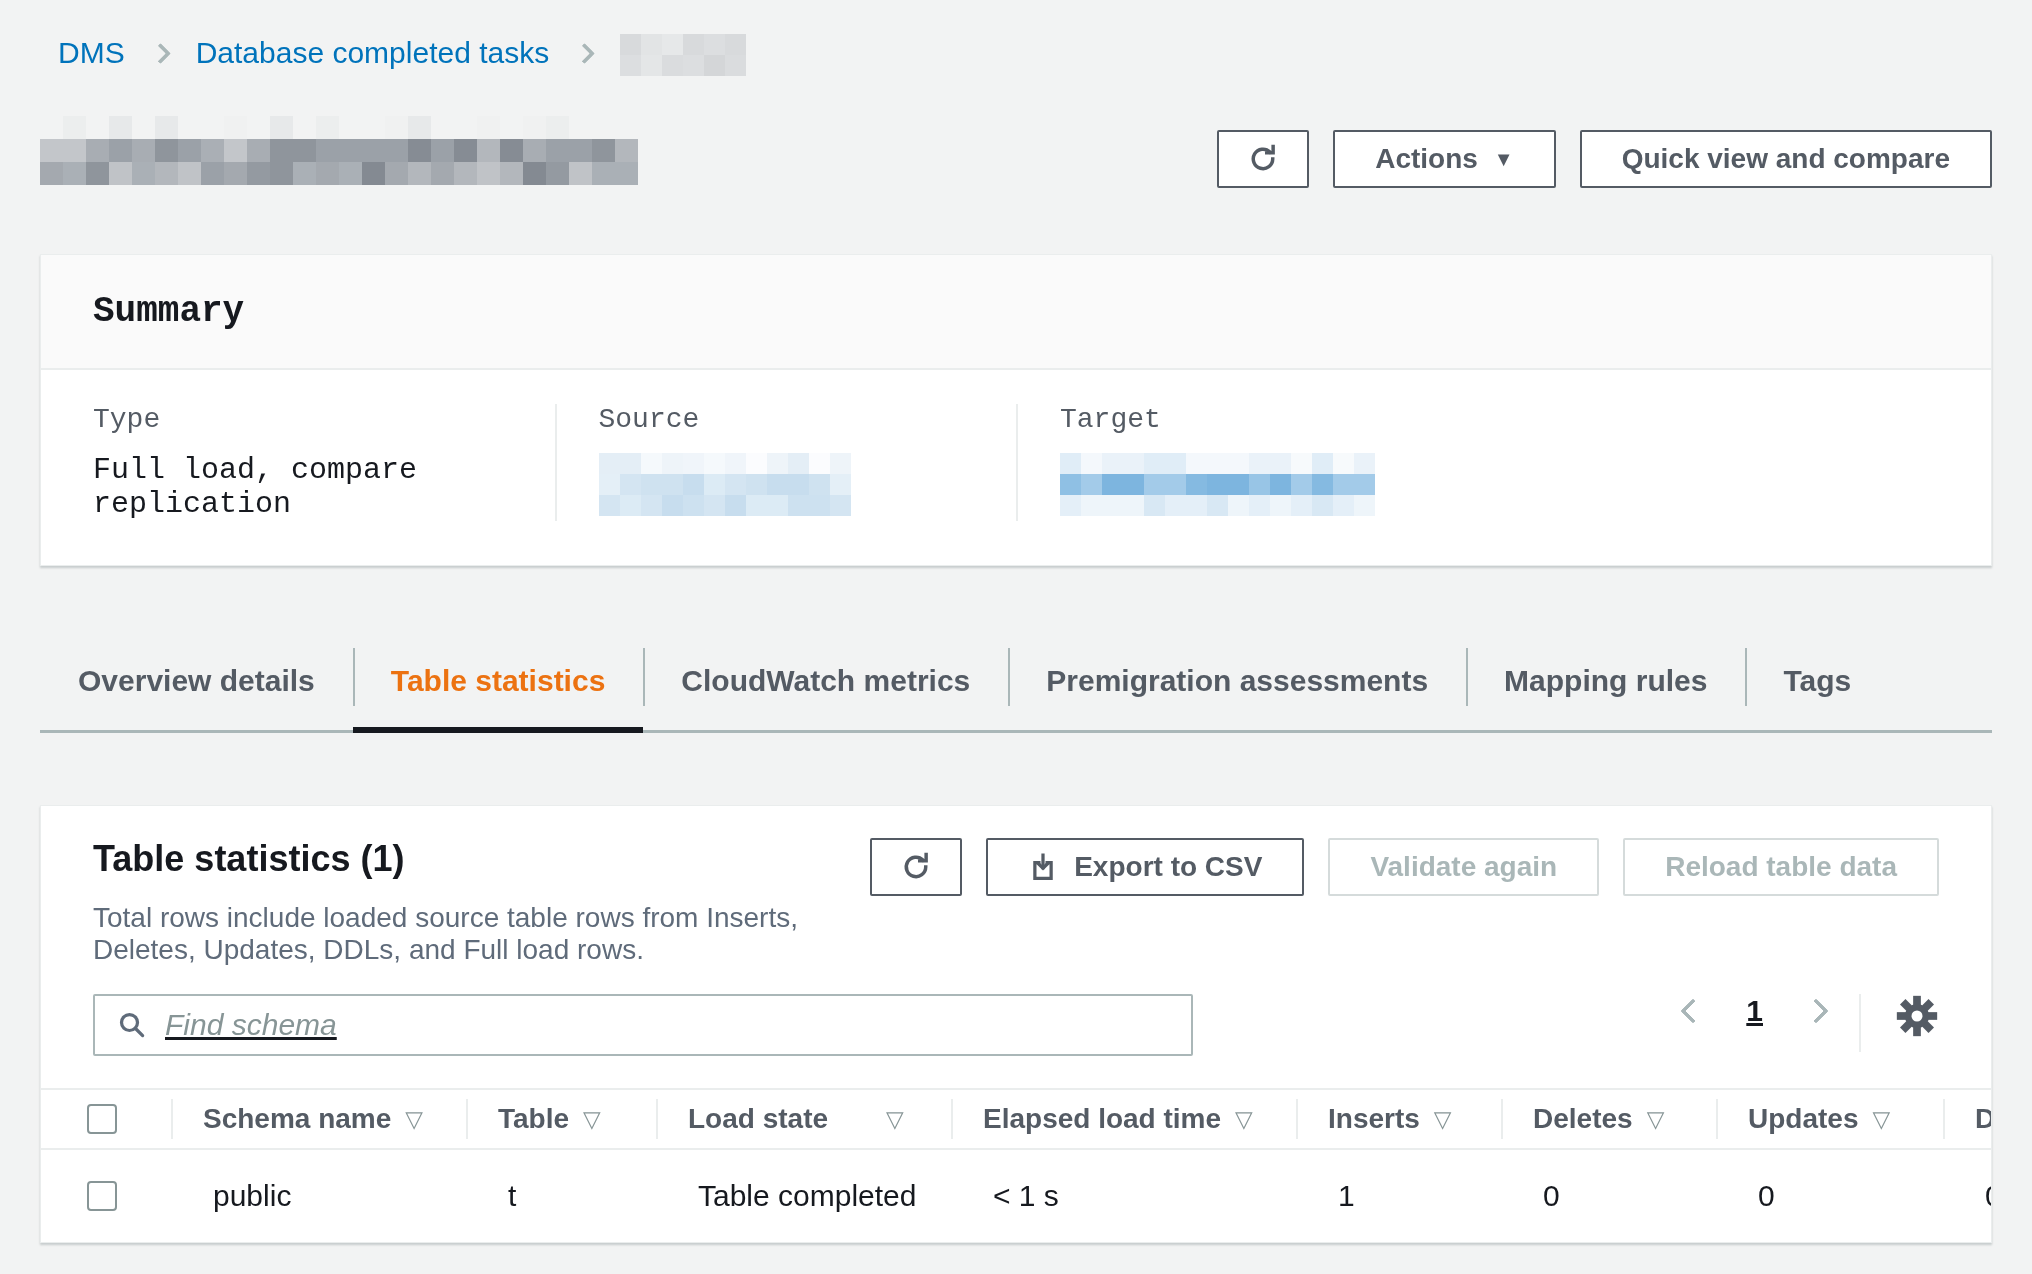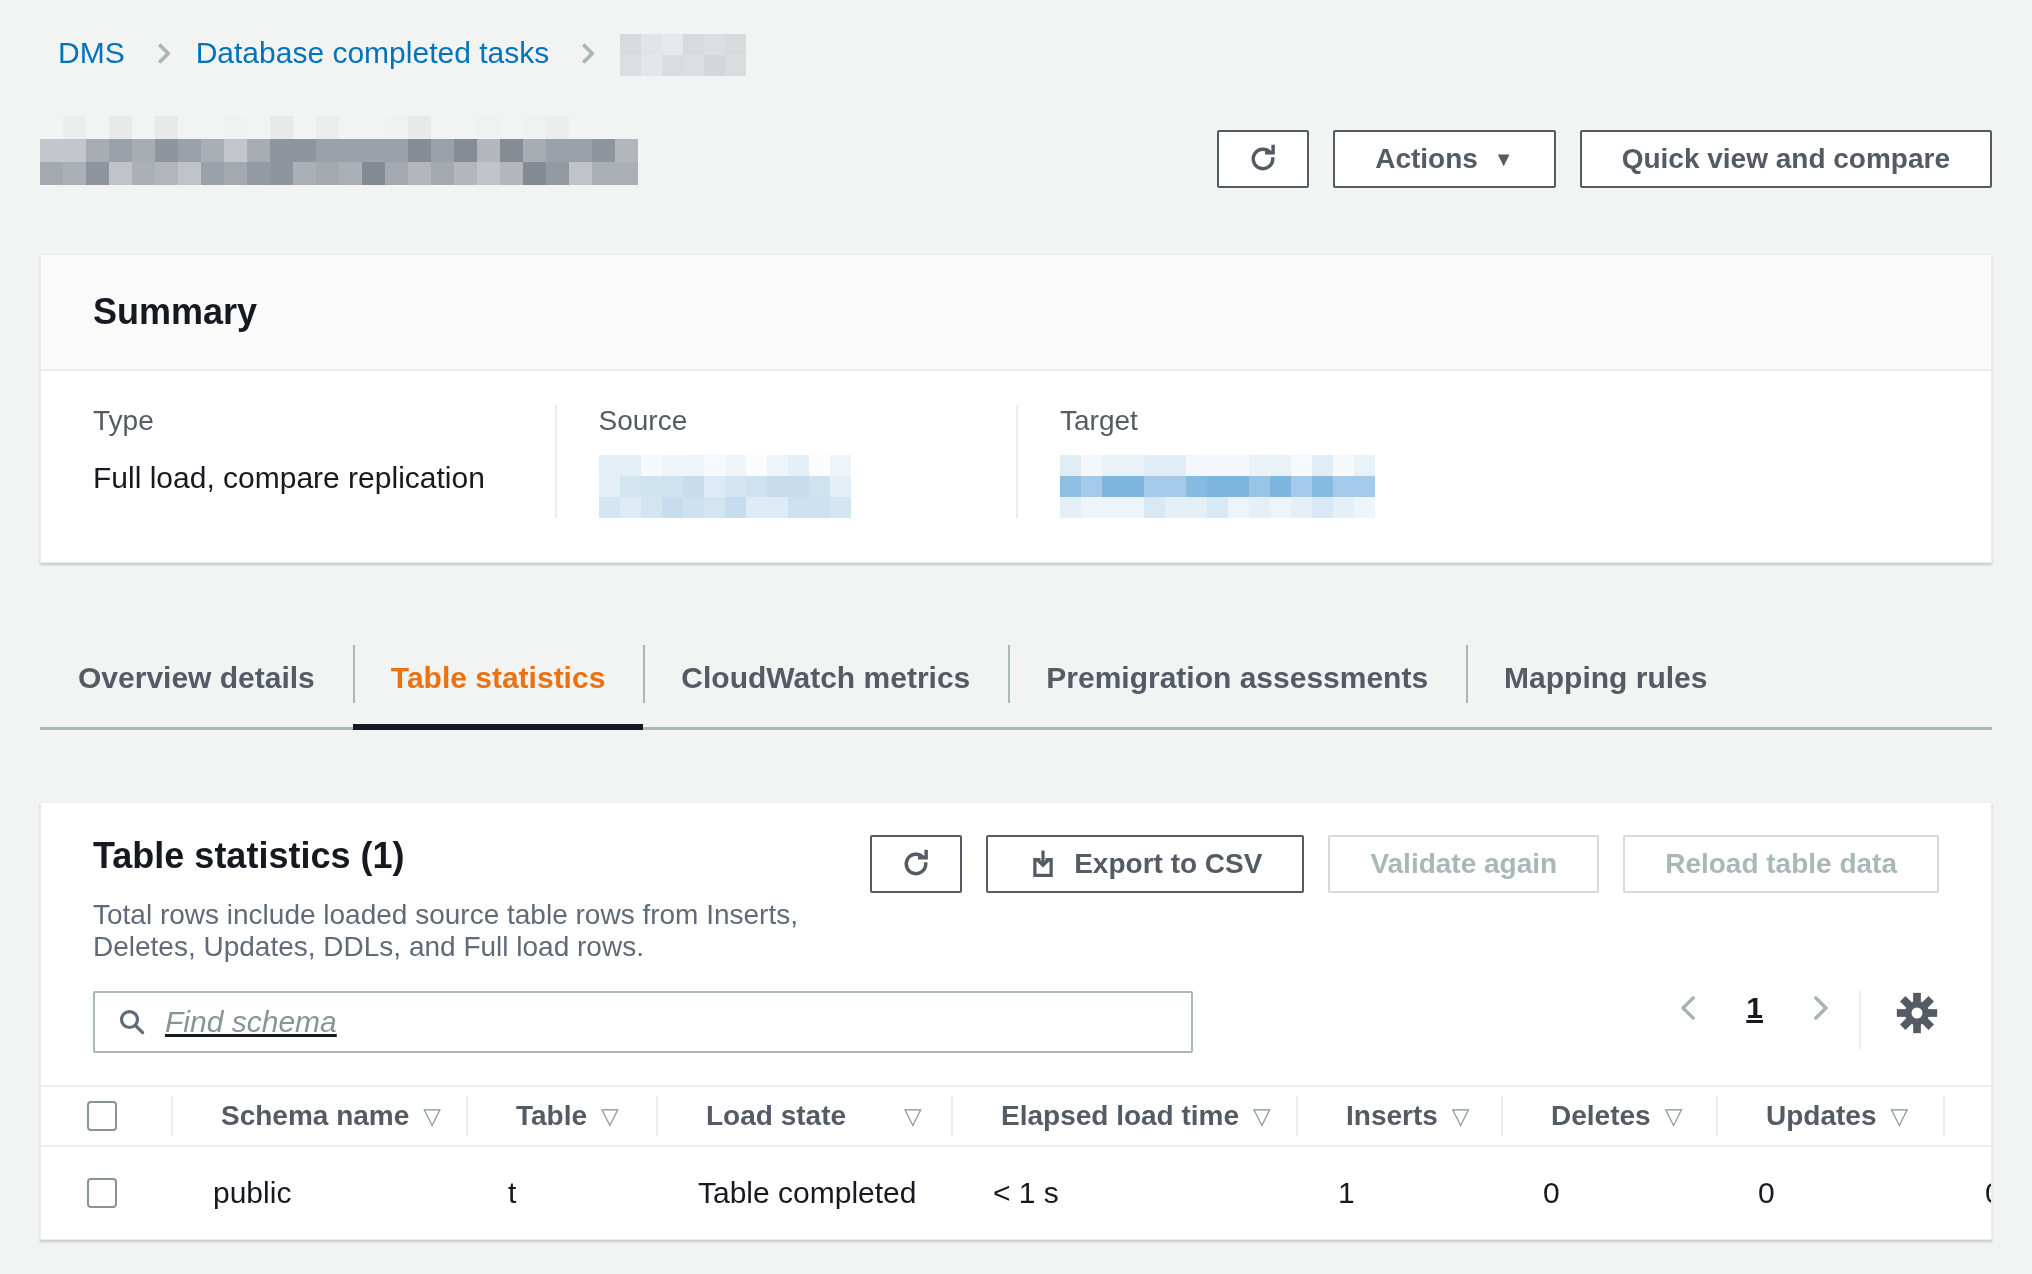--- a/index.html
+++ b/index.html
@@ -29,21 +29,21 @@
   }
   .btn.icon-only { width:92px; padding:0; justify-content:center; }
   .btn.disabled { border-color:#d5dbdb; color:#aab7b8; cursor:default; }
   .caret { font-size:20px; line-height:1; }
 
   
   .card {
     background:#fff; border:1px solid #eaeded;
     box-shadow:0 2px 2px rgba(0,28,36,.18);
   }
-  .summary-card { margin-top:66px; }
+  .summary-card { margin-top:66px;font-family:Liberation Mono, monospace; }
   .card-header { background:#fafafa; padding:36px 52px; border-bottom:2px solid #eaeded; }
   .card-title { font-size:36px; font-weight:bold; color:#16191f; }
   .card-body { display:grid; grid-template-columns:1fr 1fr 1fr 1fr; padding:34px 52px 44px 52px; }
   .sum-field { padding-left:42px; border-left:2px solid #eaeded; }
   .sum-field:first-child { padding-left:0; border-left:none; }
   .field-label { font-size:28px; color:#545b64; }
   .field-value { margin-top:18px; font-size:30px; color:#16191f; display:flex; align-items:center; gap:14px; min-height:46px; }
   .muted-value { color:#5f6b7a; }
   .stop-icon { width:30px; height:30px; border:3px solid #5f6b7a; border-radius:50%; position:relative; flex:none; }
   .stop-icon::after { content:""; position:absolute; left:5px; right:5px; top:50%; margin-top:-2px; height:4px; background:#5f6b7a; }
@@ -74,21 +74,21 @@
   .v-div { width:2px; height:58px; background:#eaeded; margin:0 34px; }
   .gear-btn { background:none; border:none; cursor:pointer; display:flex; align-items:center; }
 
   
   .tbl { margin-top:32px; border-top:2px solid #eaeded; }
   .tbl-header, .tbl-row {
     display:grid;
     grid-template-columns:130px 295px 190px 295px 345px 205px 215px 227px 260px;
   }
   .tbl-header { height:58px; align-items:center; }
-  .th { position:relative; height:100%; display:flex; align-items:center; gap:14px; padding-left:50px; font-size:28px; font-weight:bold; color:#545b64; cursor:pointer; white-space:nowrap; }
+  .th { position:relative; height:100%; display:flex; align-items:center; gap:14px; padding-left:32px; font-size:28px; font-weight:bold; color:#545b64; cursor:pointer; white-space:nowrap; }
   .th::before { content:""; position:absolute; left:0; top:9px; bottom:9px; width:2px; background:#eaeded; }
   .th.no-div::before { display:none; }
   .sort { color:#879596; font-size:23px; font-weight:normal; }
   .sort.gap-lg { margin-left:44px; }
   .tbl-row { height:94px; align-items:center; border-top:2px solid #eaeded; background:#fff; }
   .td { font-size:30px; color:#16191f; padding-left:42px; white-space:nowrap; }
   .cb-cell { padding-left:46px; display:flex; align-items:center; }
   .checkbox { width:30px; height:30px; background:#fff; border:2px solid #879596; border-radius:4px; cursor:pointer; }
 
   
@@ -332,20 +332,21 @@
       </div>
     </div>
   </section>
 
   <div class="tabs">
     <div class="tab">Overview details</div>
     <div class="tab active">Table statistics</div>
     <div class="tab">CloudWatch metrics</div>
     <div class="tab">Premigration assessments</div>
     <div class="tab">Mapping rules</div>
+    <div class="tab">Tags</div>
   </div>
 
   <section class="card panel">
     <div class="panel-head">
       <div>
         <h2 class="panel-title">Table statistics (1)</h2>
         <div class="panel-desc">Total rows include loaded source table rows from Inserts, Deletes, Updates, DDLs, and Full load rows.</div>
       </div>
       <div class="btn-row">
         <button class="btn icon-only">

